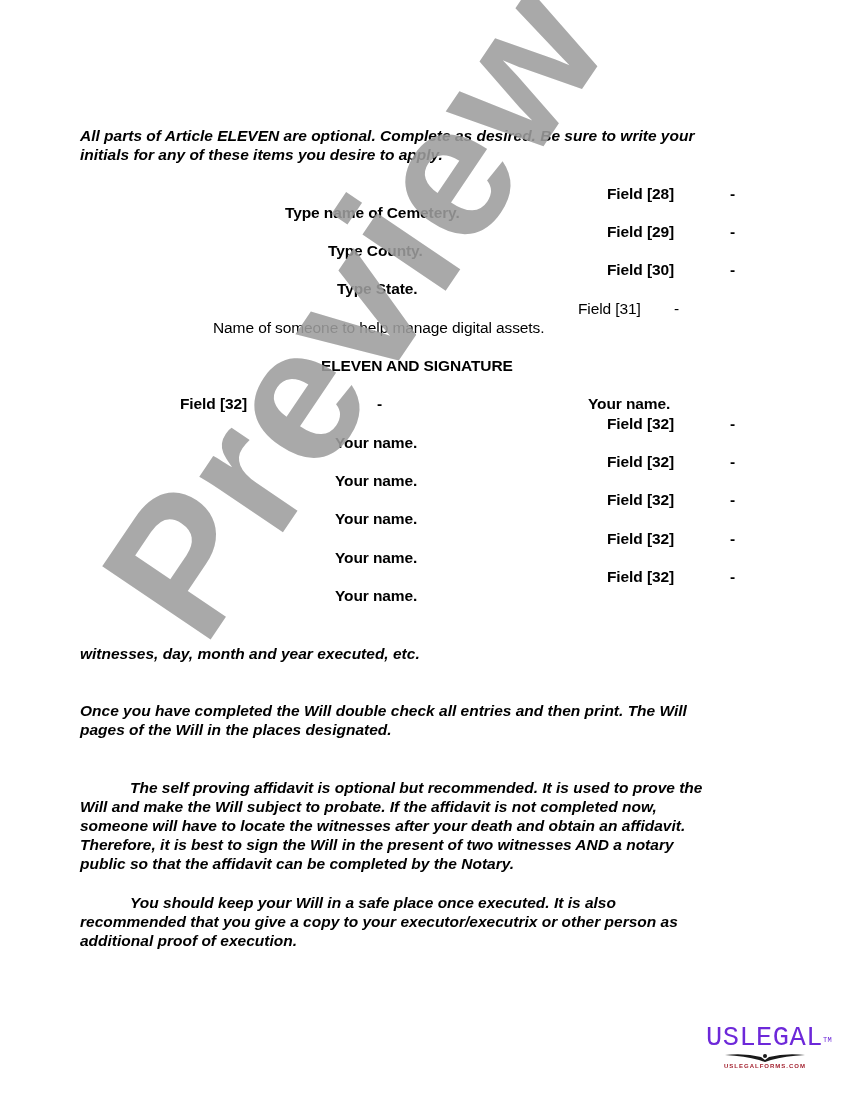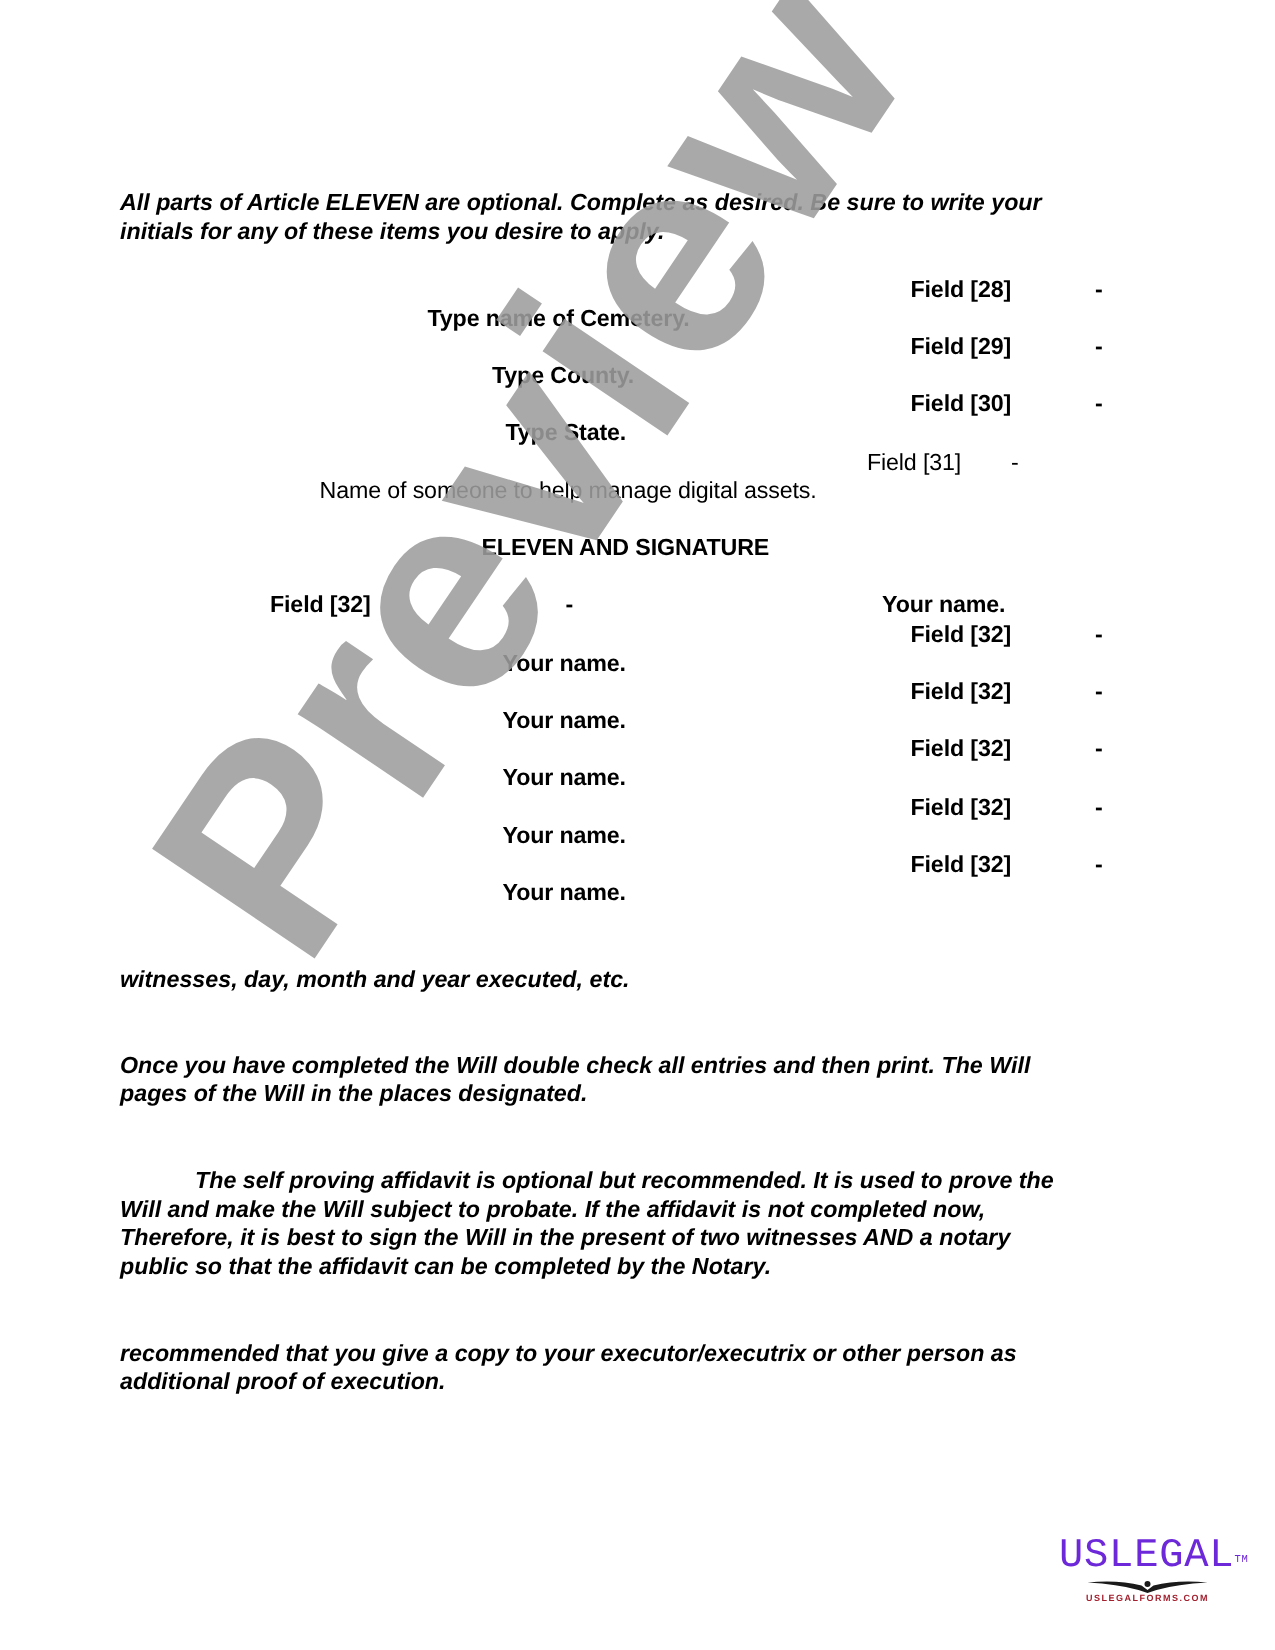--- a/index.html
+++ b/index.html
@@ -74,25 +74,27 @@
 </div>
 
 <div class="para" style="top:701px;">
   <span class="line">Once you have completed the Will double check all entries and then print.  The Will</span>
   <span class="line">pages of the Will in the places designated.</span>
 </div>
 
 <div class="para" style="top:778px;">
   <span class="line indent">The self proving affidavit is optional but recommended.  It is used to prove the</span>
   <span class="line">Will and make the Will subject to probate.  If the affidavit is not completed now,</span>
+  <span class="line">someone will have to locate the witnesses after your death and obtain an affidavit.</span>
   <span class="line">Therefore, it is best to sign the Will in the present of two witnesses AND a notary</span>
   <span class="line">public so that the affidavit can be completed by the Notary.</span>
 </div>
 
 <div class="para" style="top:893px;">
+  <span class="line indent">You should keep your Will in a safe place once executed.  It is also</span>
   <span class="line">recommended that you give a copy to your executor/executrix or other person as</span>
   <span class="line">additional proof of execution.</span>
 </div>
 
 <div class="watermark">Preview</div>
 
 <div class="logo">
   <div class="logo-main"><span>USLEGAL</span><span class="tm">TM</span></div>
   <svg class="logo-wing" width="84" height="10" viewBox="0 0 84 10">
     <path d="M2 3 Q22 1 38 5 L42 8 L46 5 Q62 1 82 3 Q62 4 48 8 L42 10 L36 8 Q22 4 2 3 Z" fill="#1a1a1a"></path>

